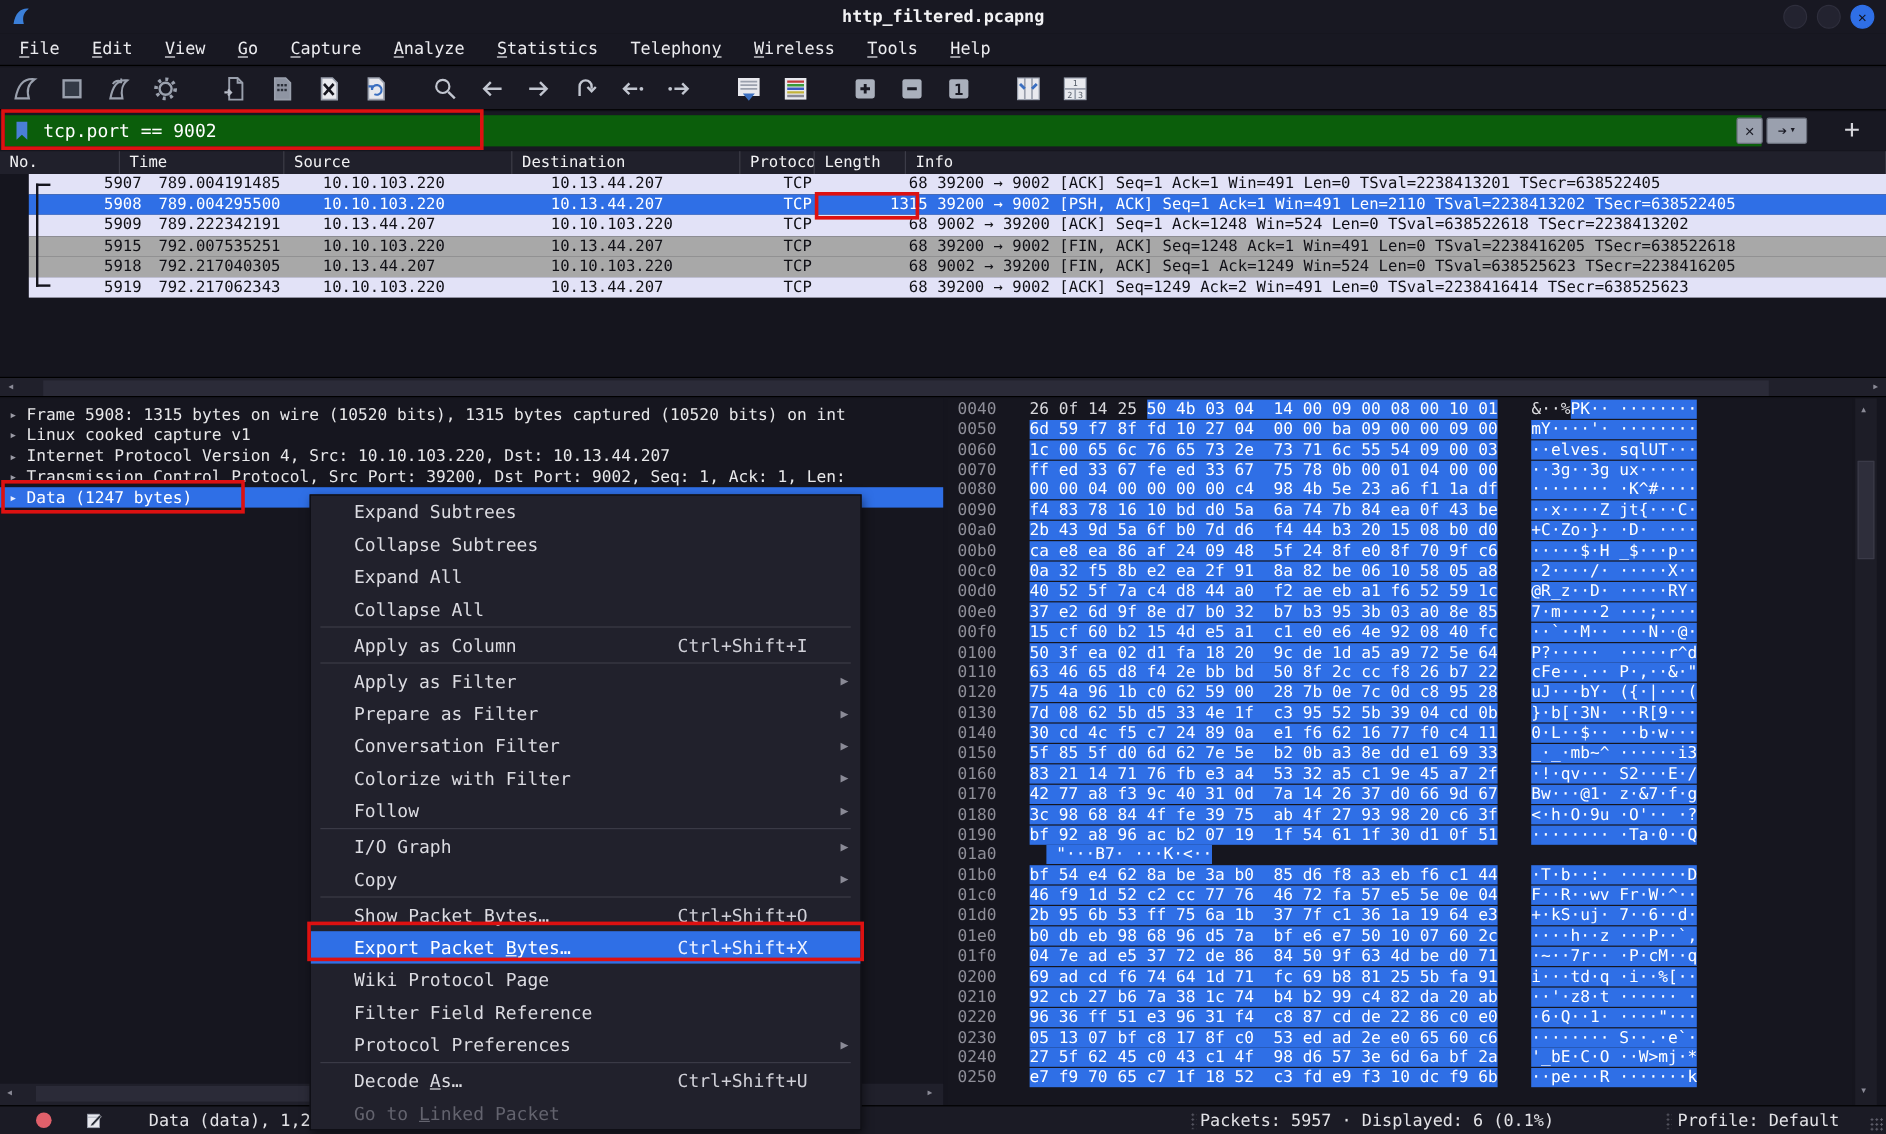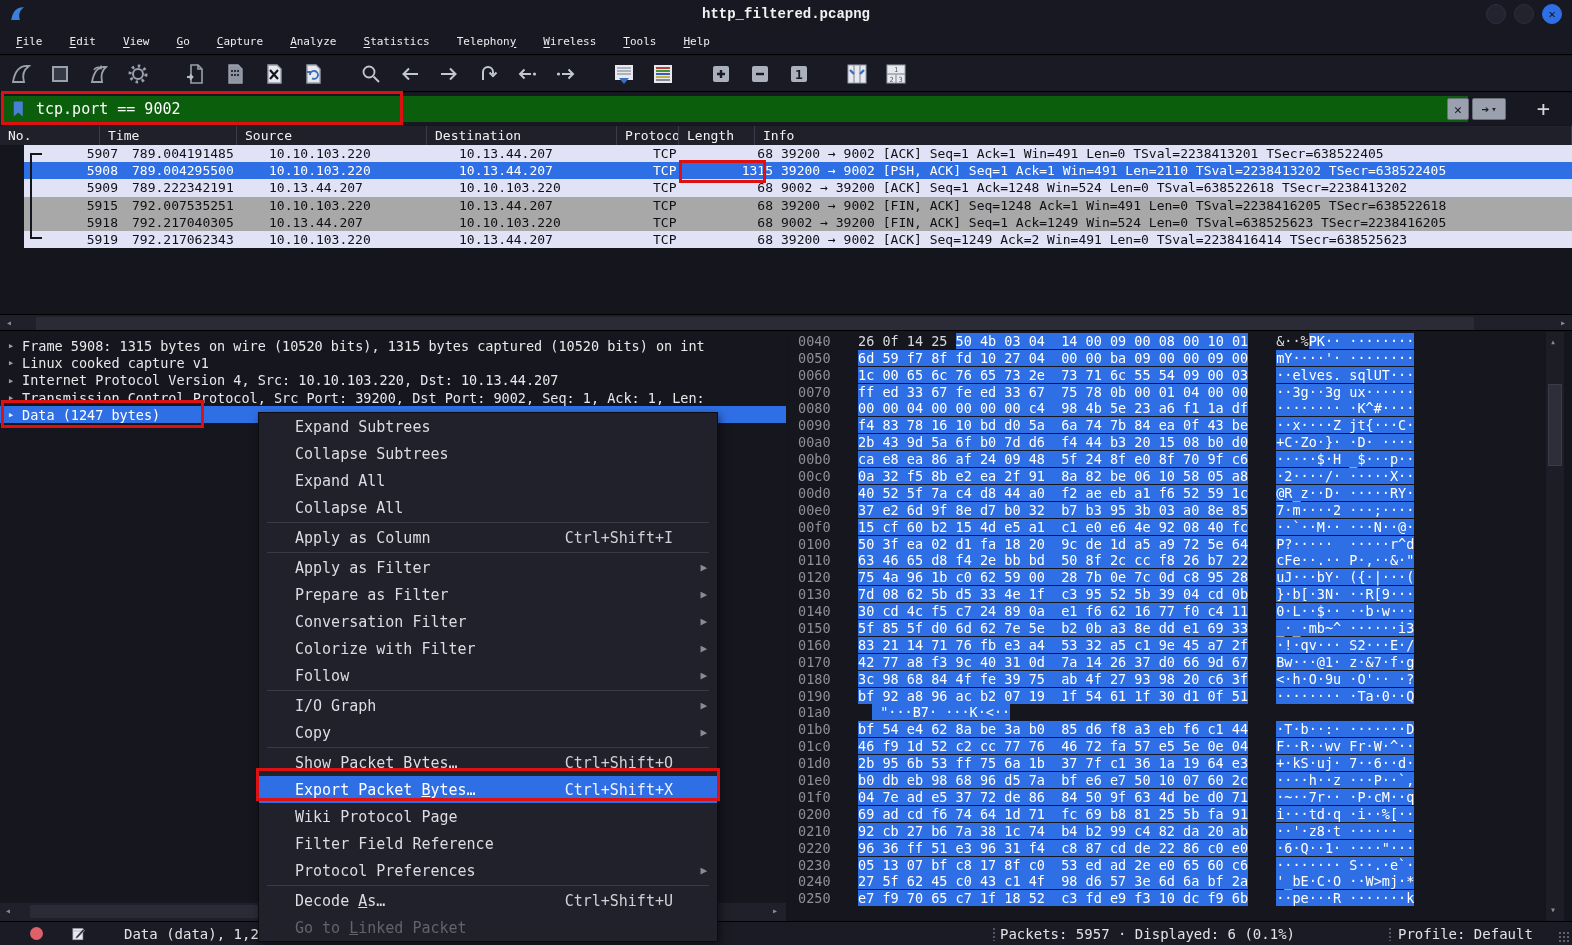--- a/index.html
+++ b/index.html
@@ -4,33 +4,33 @@
 <style>
   * { box-sizing: border-box; margin: 0; padding: 0; }
   html,body { background:#101018; }
   #app {
     position: relative; width: 1572px; height: 945px; overflow: hidden;
     background:#15151e; color:#e6e6ea;
     font-family:"DejaVu Sans Mono", monospace; font-size:13px;
   }
   
   .titlebar { position:absolute; left:0; top:0; width:1572px; height:28px;
-    background:#181822; display:flex; align-items:center;font-family:Liberation Mono, monospace; }
+    background:#181822; display:flex; align-items:center; }
   .ws-logo { width:20px; height:18px; margin-left:8px; }
   .title-text { position:absolute; left:0; right:0; text-align:center;
     font-weight:bold; font-size:14px; color:#f2f2f4; }
   .win-btns { position:absolute; right:10px; top:4px; display:flex; gap:8px; }
   .win-btn { width:20px; height:20px; border-radius:50%; background:#232330;
     border:1px solid #2e2e3c; color:#15151e; font-size:12px; font-weight:bold;
     display:flex; align-items:center; justify-content:center; }
   .win-btn.close { background:#2f6fe6; border-color:#2f6fe6; color:#10121c; }
   
   .menubar { position:absolute; left:0; top:28px; width:1572px; height:27px;
     background:#181822; display:flex; align-items:center; gap:27px;
-    padding-left:16px; font-size:11px; color:#ececf0; border-bottom:1px solid #000; }
+    padding-left:16px; font-size:14px; color:#ececf0; border-bottom:1px solid #000; }
   .menu-item u { text-underline-offset:2px; }
   
   .toolbar { position:absolute; left:0; top:56px; width:1572px; height:36px;
     background:#1a1a24; display:flex; align-items:center; gap:13px; padding-left:8px;
     border-bottom:1px solid #000; }
   .tool { width:26px; height:26px; display:flex; align-items:center; justify-content:center; }
   .tool svg { width:24px; height:24px; }
   .tgap { width:6px; }
   
   .filterbar { position:absolute; left:0; top:93px; width:1572px; height:32px;

